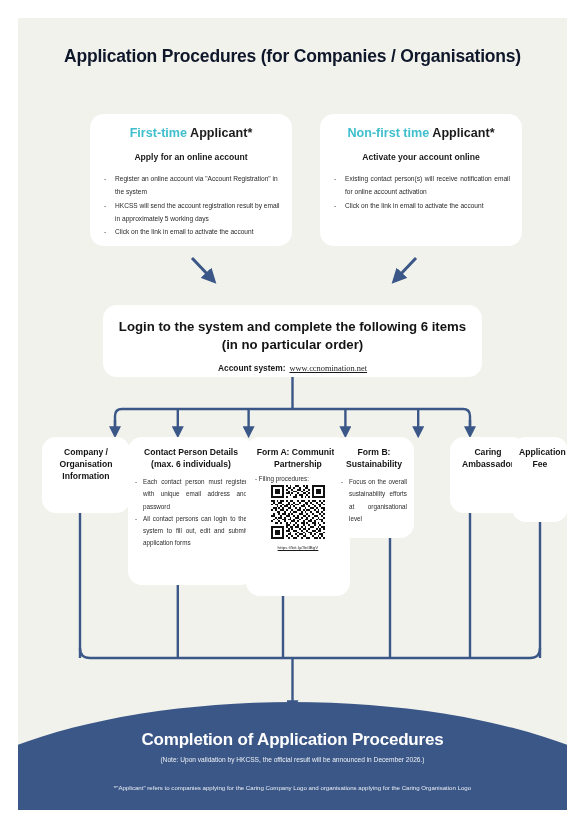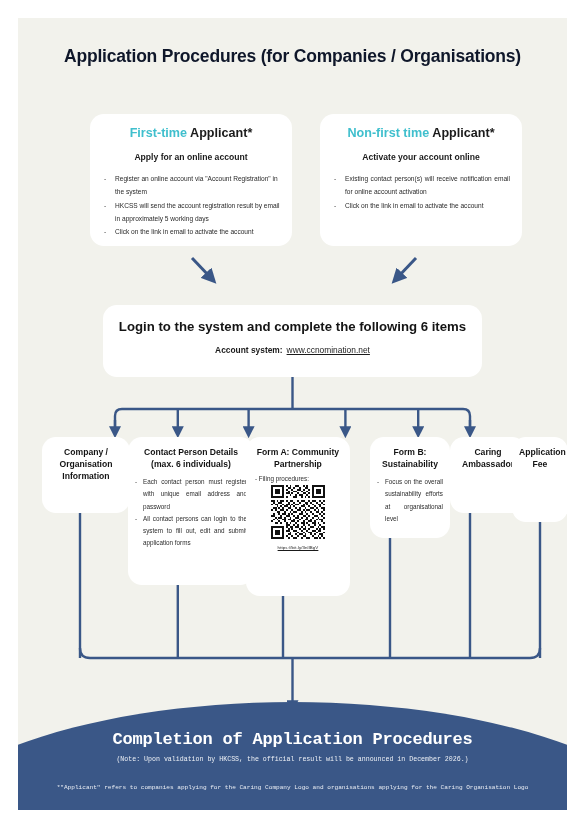--- a/index.html
+++ b/index.html
@@ -60,20 +60,21 @@
   .login{ padding:13px 14px 14px 14px; text-align:center; }
   .login-l1,.login-l2{
     font-size:13.2px; font-weight:bold; color:#141414; line-height:1.35;
   }
   .login-sys{
     margin-top:9px; font-size:8.4px; font-weight:bold; color:#1a1a1a;
   }
   .login-sys .url{
     font-weight:normal; text-decoration:underline; color:#1a1a1a;
     margin-left:4px;
+    font-family:Liberation Serif, serif;
   }
 
   
   .item{ padding:9px 7px 8px 7px; }
   .item-title{
     text-align:center; font-size:8.6px; font-weight:bold;
     color:#141414; line-height:1.42;
   }
   ul.item-list{ margin:6px 0 0 0; padding:0; list-style:none; }
   ul.item-list li{
@@ -99,21 +100,20 @@
     letter-spacing:0.1px;
   }
 
   
   svg.conn{ position:absolute; left:0; top:0; overflow:visible; }
 
   
   .banner{
     position:absolute; left:0; bottom:0; width:549px; height:108px;
     overflow:hidden;
-    font-family:Liberation Mono, monospace;
   }
   .banner-shape{
     position:absolute; left:-120px; top:0;
     width:789px; height:330px;
     background:#3a5787;
     border-radius:50% 50% 0 0 / 46% 46% 0 0;
   }
   .banner-title{
     position:absolute; left:0; top:28px; width:549px;
     text-align:center; color:#ffffff;
@@ -190,20 +190,21 @@
     <path d="M452,495 L452,640" stroke="#3a5787" stroke-width="2.4" fill="none"></path>
     <path d="M522,495 L522,640" stroke="#3a5787" stroke-width="2.4" fill="none"></path>
 
     <path d="M62,630 Q62,640 72,640 L512,640 Q522,640 522,630" stroke="#3a5787" stroke-width="2.4" fill="none"></path>
 
     <path d="M274.5,640 L274.5,688" stroke="#3a5787" stroke-width="2.4" fill="none" marker-end="url(#ah)"></path>
   </svg>
 
   <div class="card login" style="left:85px;top:287px;width:379px;height:72px;">
     <div class="login-l1">Login to the system and complete the following 6 items</div>
+    <div class="login-l2">(in no particular order)</div>
     <div class="login-sys">
       <span>Account system:</span><span class="url">www.ccnomination.net</span>
     </div>
   </div>
 
   <div class="card item" style="left:24px;top:419px;width:88px;height:76px;">
     <div class="item-title">Company / Organisation Information</div>
   </div>
 
   <div class="card item" style="left:110px;top:419px;width:126px;height:148px;">
@@ -451,21 +452,21 @@
             <rect x="19" y="28" width="2" height="1"></rect>
             <rect x="23" y="28" width="2" height="1"></rect>
             <rect x="26" y="28" width="1" height="1"></rect>
             <rect x="28" y="28" width="1" height="1"></rect>
         </g>
       </svg>
       <span class="qr-url">https://bit.ly/3nllBgV</span>
     </div>
   </div>
 
-  <div class="card item" style="left:352px;top:419px;width:80px;height:101px;">
+  <div class="card item" style="left:316px;top:419px;width:80px;height:101px;">
     <div class="item-title">Form B: Sustainability</div>
     <ul class="item-list">
       <li>Focus on the overall sustainability efforts at organisational level</li>
     </ul>
   </div>
 
   <div class="card item" style="left:432px;top:419px;width:76px;height:76px;">
     <div class="item-title">Caring Ambassador</div>
   </div>
 

